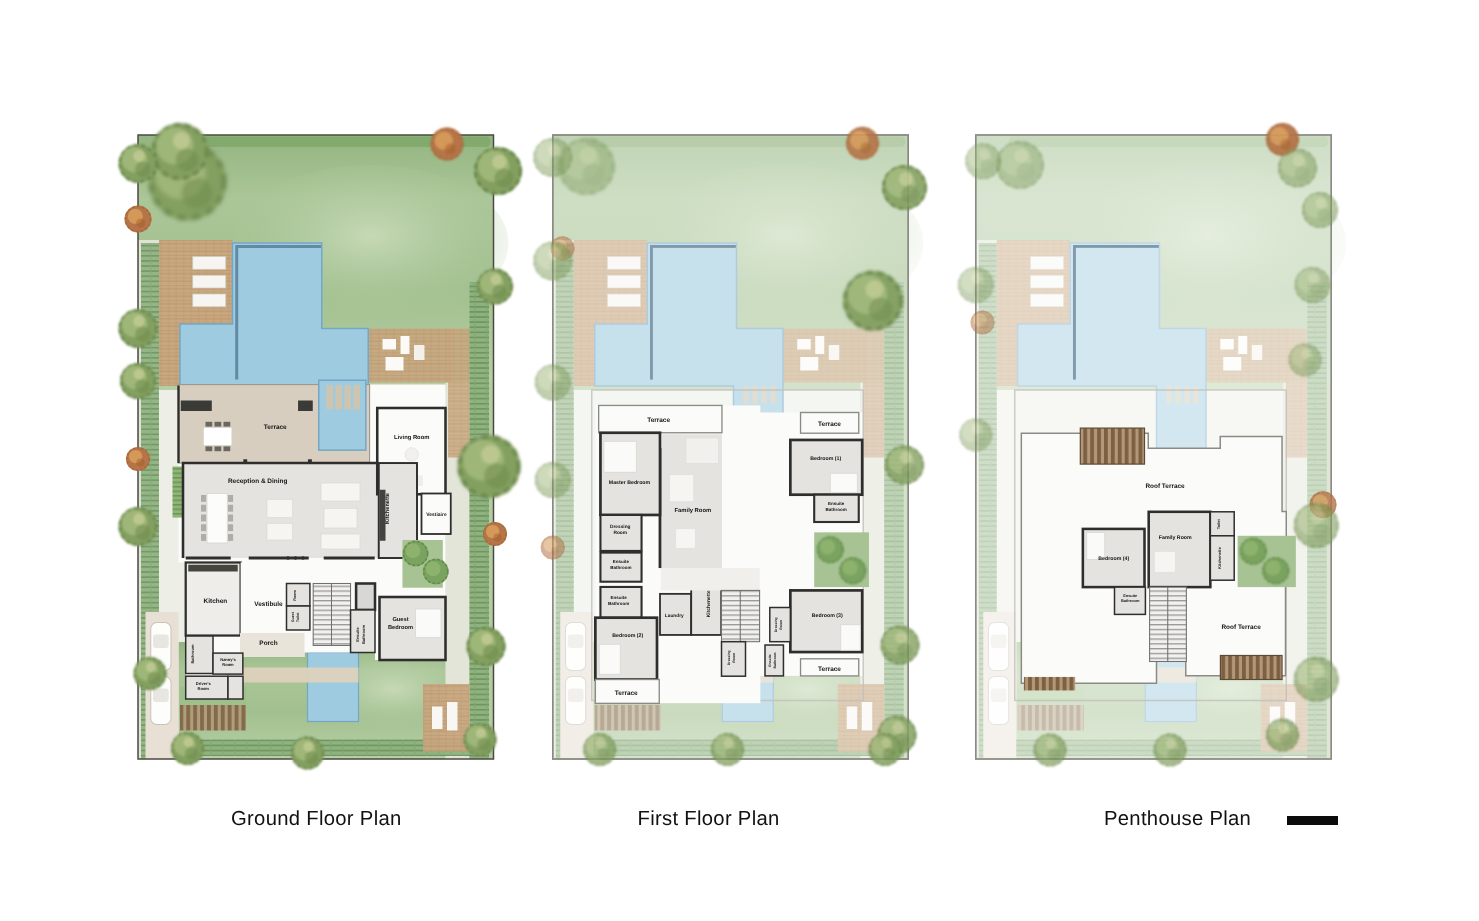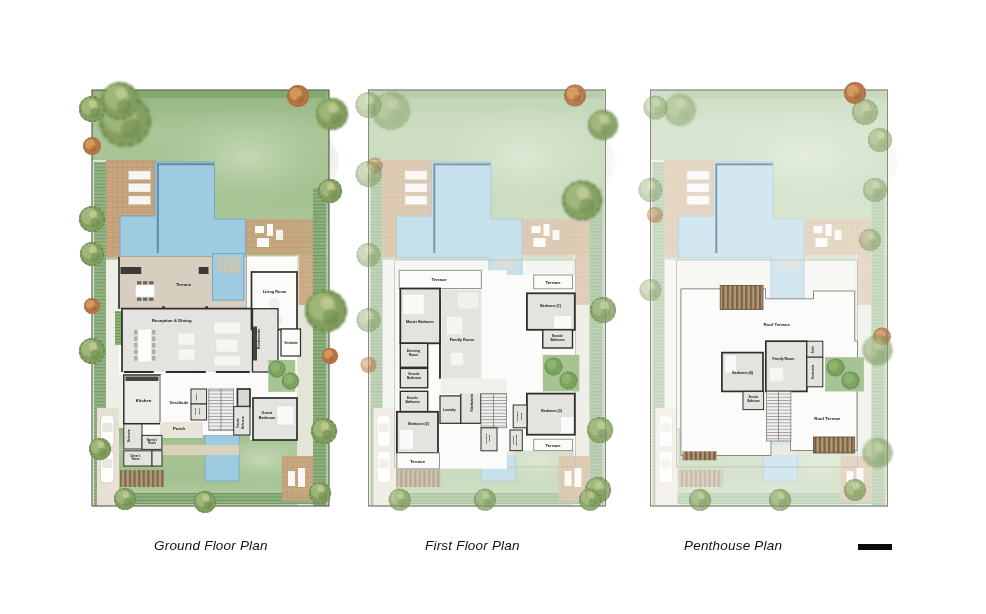--- a/index.html
+++ b/index.html
@@ -1,16 +1,16 @@
 <!DOCTYPE html>
 <html><head><meta charset="utf-8">
 <style>
 html,body{margin:0;padding:0;background:#fff;width:986px;height:614px;overflow:hidden;}
 body{font-family:"Liberation Sans",sans-serif;}
-.ttl{position:absolute;top:538px;font-size:13.5px;color:#111;letter-spacing:.2px;font-style:italic;}
+.ttl{position:absolute;top:538px;font-size:13.5px;color:#111;letter-spacing:.2px;}
 </style></head><body>
 <svg width="986" height="614" viewBox="0 0 986 614" xmlns="http://www.w3.org/2000/svg" style="position:absolute;left:0;top:0">
 <defs>
 <linearGradient id="lawn" x1="0" y1="0" x2="0" y2="1">
  <stop offset="0" stop-color="#93b580"></stop>
         <stop offset="0.25" stop-color="#abc698"></stop>
  <stop offset="0.6" stop-color="#a2c08f"></stop>
         <stop offset="1" stop-color="#b7cfa6"></stop>
 </linearGradient>
 <radialGradient id="lawnlight" cx="0.5" cy="0.45" r="0.6">
@@ -635,13 +635,13 @@
 
 <rect x="825.1" y="357.2" width="38.8" height="34.2" fill="#a7c394"></rect>
 <use href="#bushg" transform="translate(835.5,367.5) scale(1.0)"></use>
 <use href="#bushg" transform="translate(850.5,380.5) scale(1.0)"></use>
 
 <rect x="682.6" y="451.3" width="34.2" height="9" fill="url(#slat)"></rect>
 </g>
 </svg>
 <div class="ttl" style="left:154px;">Ground Floor Plan</div>
 <div class="ttl" style="left:425px;">First Floor Plan</div>
-<div class="ttl" style="left:684px;">Penthouse Plan</div>
+<div class="ttl" style="left:736px;">Penthouse Plan</div>
 <div style="position:absolute;left:858px;top:544px;width:34px;height:5.5px;background:#0b0b0b;"></div>
 </body></html>

